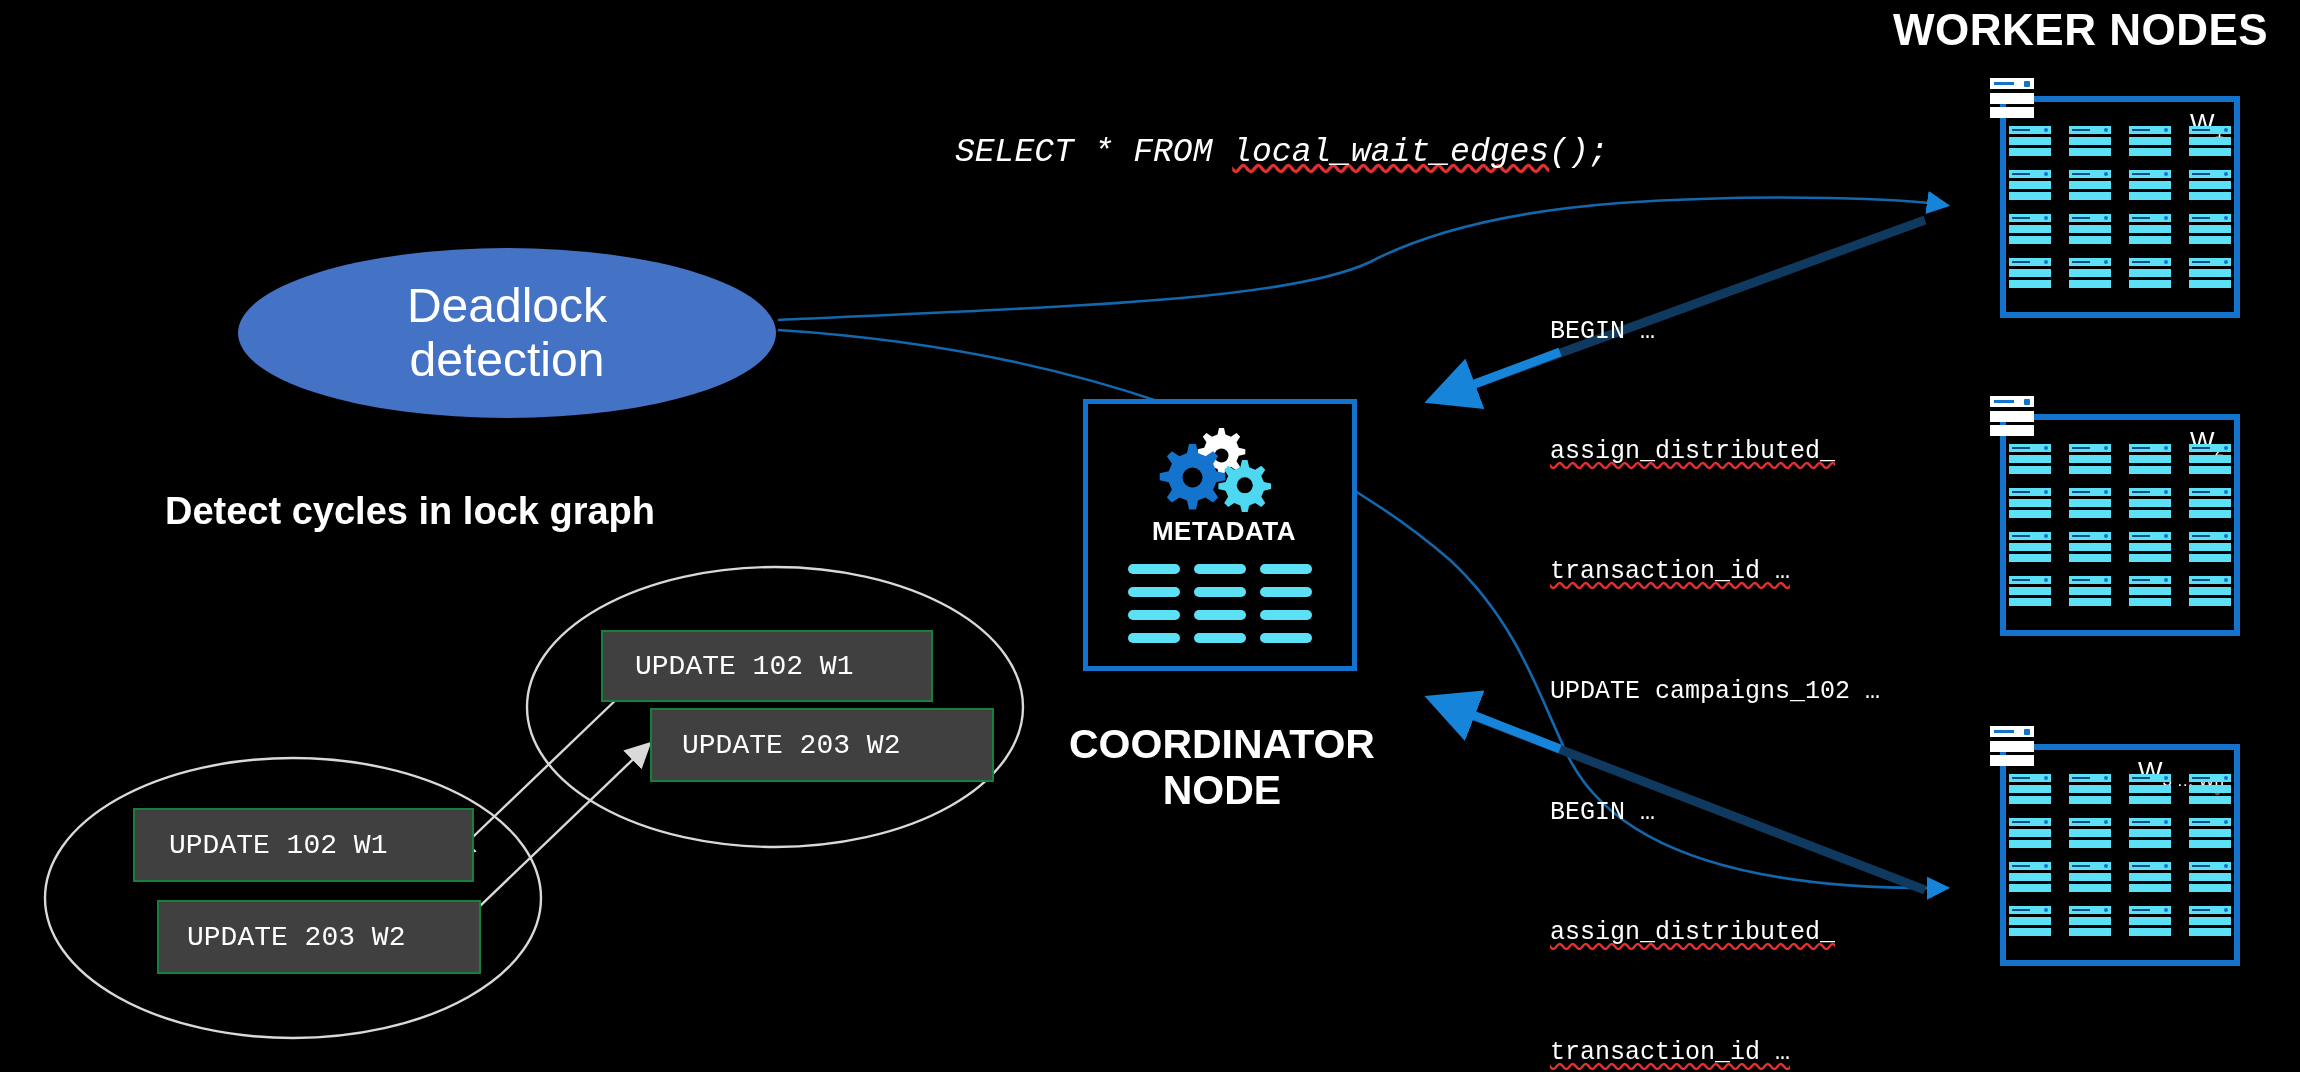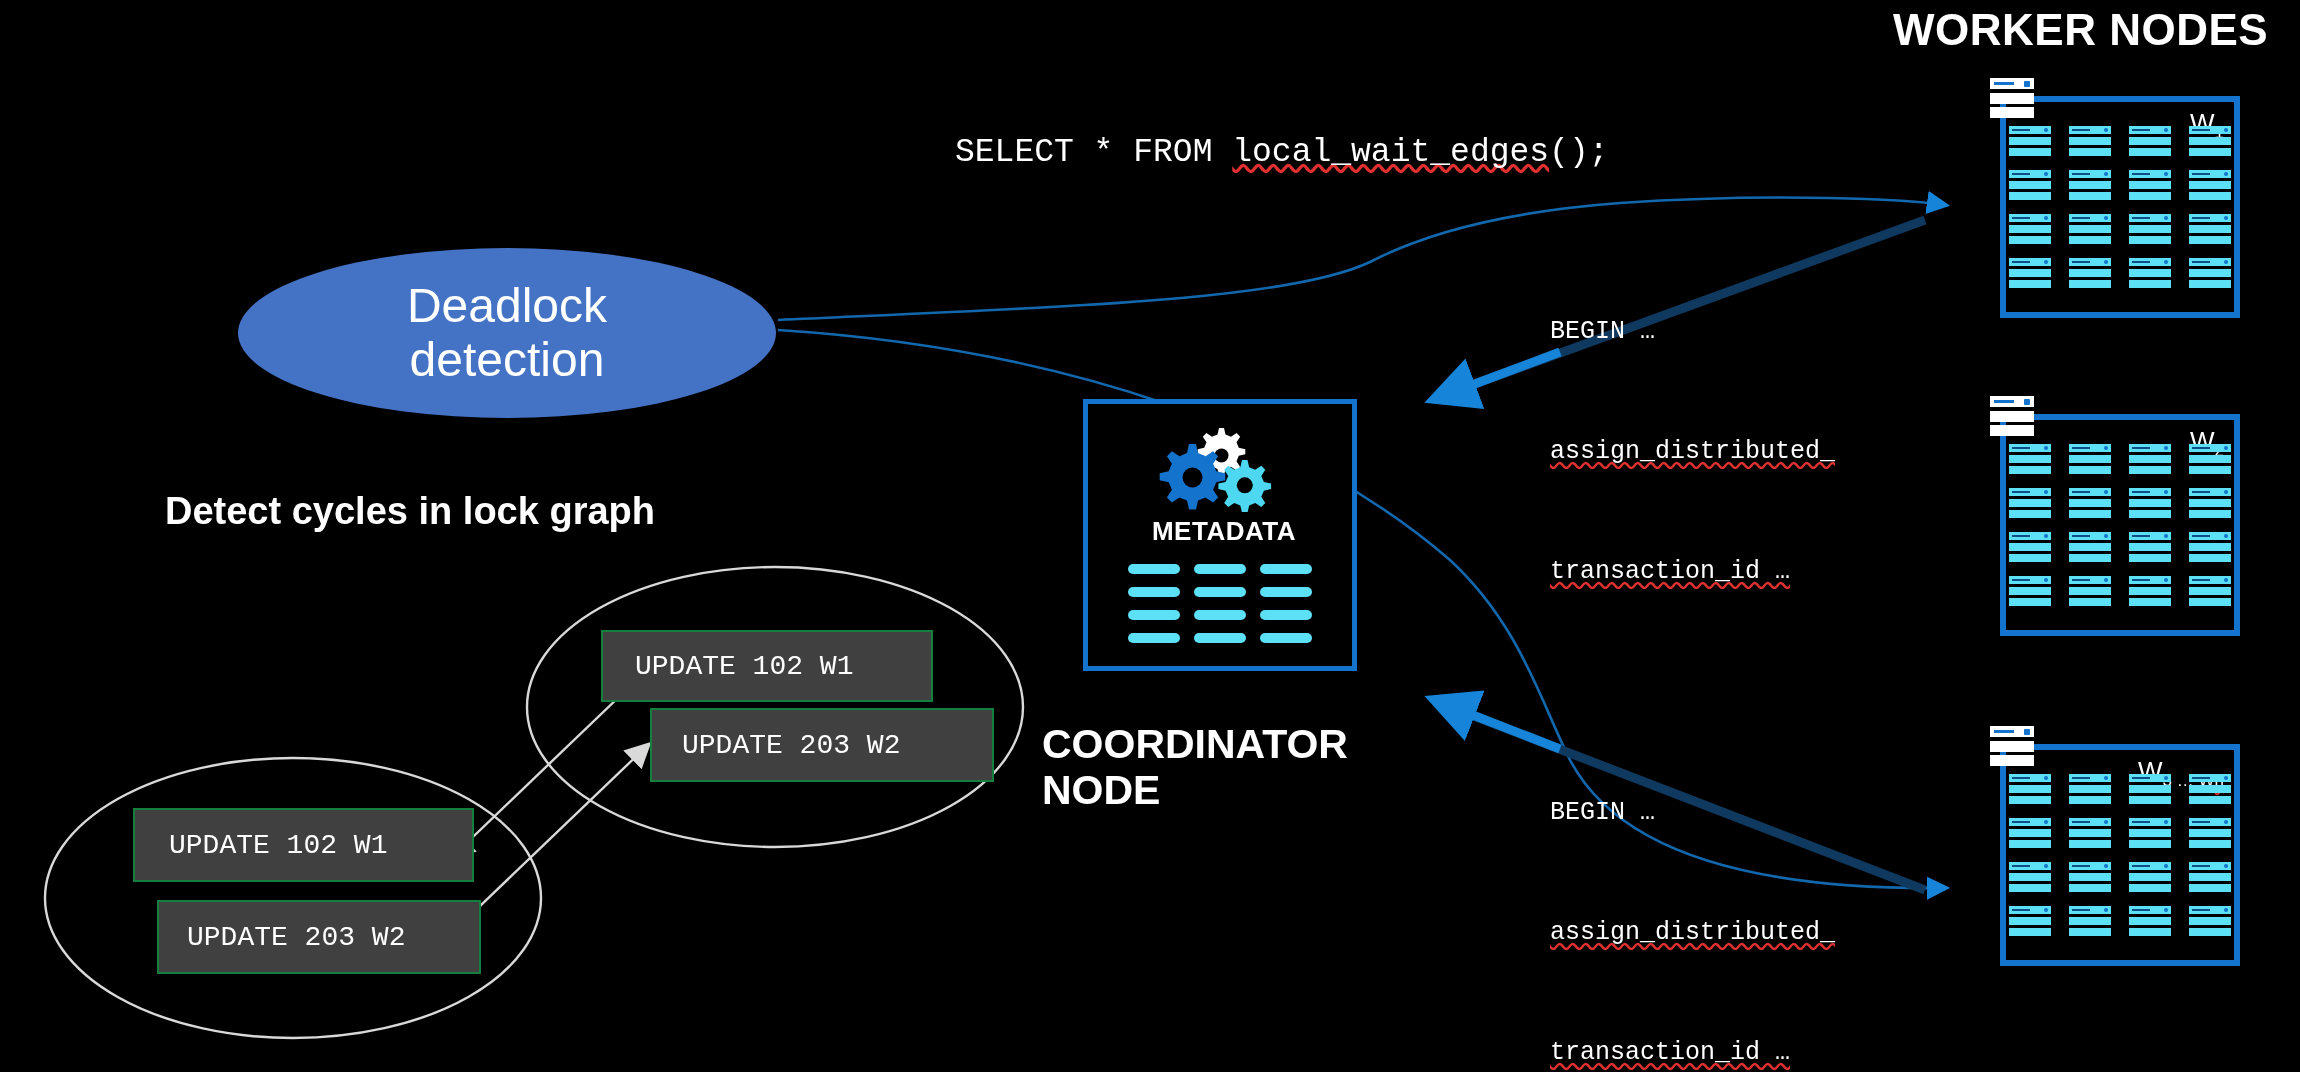--- a/index.html
+++ b/index.html
@@ -10,21 +10,21 @@
   .abs{position:absolute;}
   .mono{font-family:"Liberation Mono",monospace;}
 
   
   #worker-nodes-title{
     left:1893px;top:5px;width:420px;
     font-size:44px;font-weight:bold;color:#ffffff;
     letter-spacing:.5px;white-space:nowrap;
   }
   #coordinator-title{
-    left:1042px;top:722px;width:360px;
+    left:1042px;top:722px;width:360px;text-align:center;
     font-size:41px;font-weight:bold;color:#ffffff;line-height:1.12;
     white-space:pre-line;
   }
 
   
   #deadlock-ellipse{
     left:238px;top:248px;width:538px;height:170px;
     background:#4472C4;border-radius:50%;
     display:flex;align-items:center;justify-content:center;
   }
@@ -33,21 +33,21 @@
     white-space:pre-line;font-weight:400;
   }
 
   
   #lock-graph-caption{
     left:165px;top:490px;font-size:38px;color:#ffffff;white-space:nowrap;font-weight:bold;
   }
 
   
   #sql-query{
-    left:955px;top:134px;font-size:33px;color:#ffffff;white-space:pre;
+    left:955px;top:134px;font-size:33px;color:#ffffff;white-space:pre;font-style:italic;
   }
   .squig{
     text-decoration:underline wavy #e03030;
     text-decoration-skip-ink:none;
     text-underline-offset:3px;
   }
 
   
   .txn-block{font-size:25px;color:#ffffff;line-height:40px;white-space:pre;}
   #txn-top{left:1550px;top:232px;}
@@ -181,20 +181,21 @@
   </div>
 
   <div class="abs" id="lock-graph-caption">Detect cycles in lock graph</div>
 
   <div class="abs mono" id="sql-query"><span>SELECT * FROM </span><span class="squig">local_wait_edges</span><span>();</span></div>
 
   <div class="abs txn-block mono" id="txn-top">
     <div>BEGIN …</div>
     <div class="squig">assign_distributed_</div>
     <div><span class="squig">transaction_id …</span></div>
+    <div>UPDATE campaigns_102 …</div>
   </div>
 
   <div class="abs txn-block mono" id="txn-bottom">
     <div>BEGIN …</div>
     <div class="squig">assign_distributed_</div>
     <div><span class="squig">transaction_id …</span></div>
     
   </div>
 
   <div class="abs worker-box" id="worker-1">

